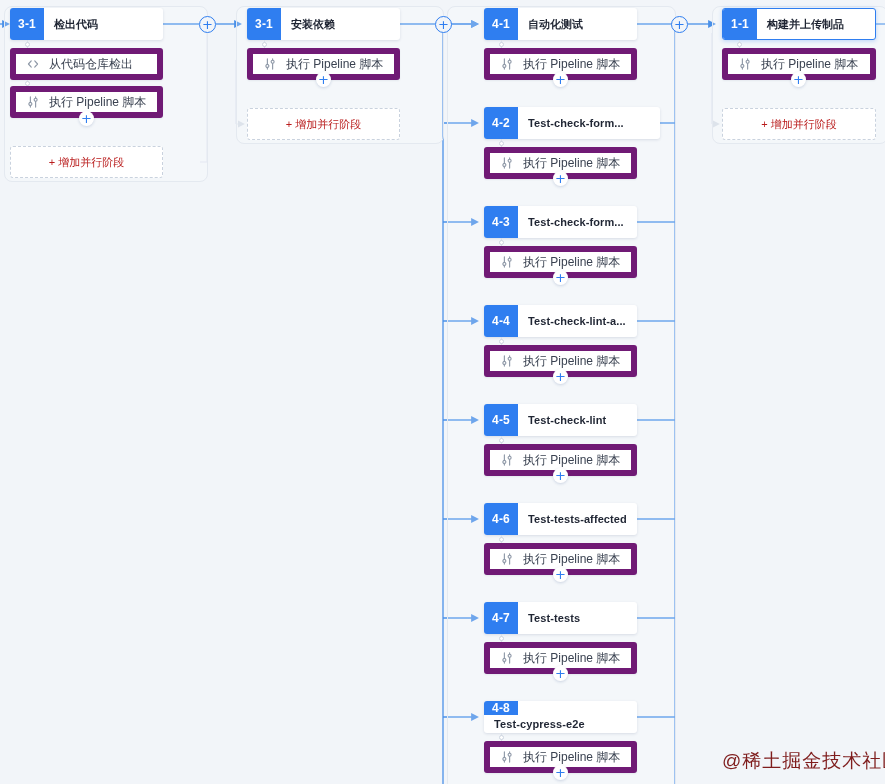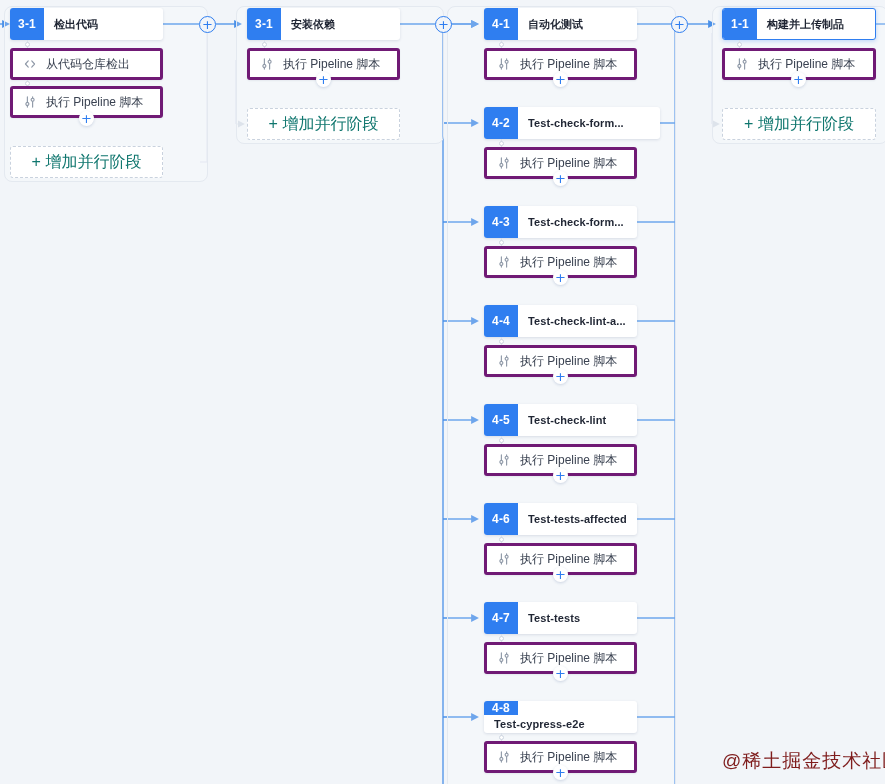--- a/index.html
+++ b/index.html
@@ -70,21 +70,21 @@
 
   
   .job {
     position: absolute;
     height: 32px;
     display: flex;
     align-items: center;
     gap: 9px;
     padding: 0 10px;
     background: #ffffff;
-    border: 3px solid #701a75;
+    border: 6px solid #701a75;
     border-radius: 3px;
     box-shadow: 0 1px 2px rgba(30,50,90,0.07);
   }
   .job .job-label {
     font-size: 12px;
     color: #3a4251;
     white-space: nowrap;
     overflow: hidden;
     text-overflow: ellipsis;
   }
@@ -139,22 +139,22 @@
   
   .add-parallel {
     position: absolute;
     height: 32px;
     display: flex;
     align-items: center;
     justify-content: center;
     background: #ffffff;
     border: 1px dashed #c9d2de;
     border-radius: 3px;
-    font-size: 16px;
-    color: #0f766e;
+    font-size: 11px;
+    color: #b91c1c;
   }
 
   
   .watermark {
     position: absolute;
     font-size: 19px;
     color: #7f1d1d;
     letter-spacing: 1px;
     user-select: none;
     white-space: nowrap;

